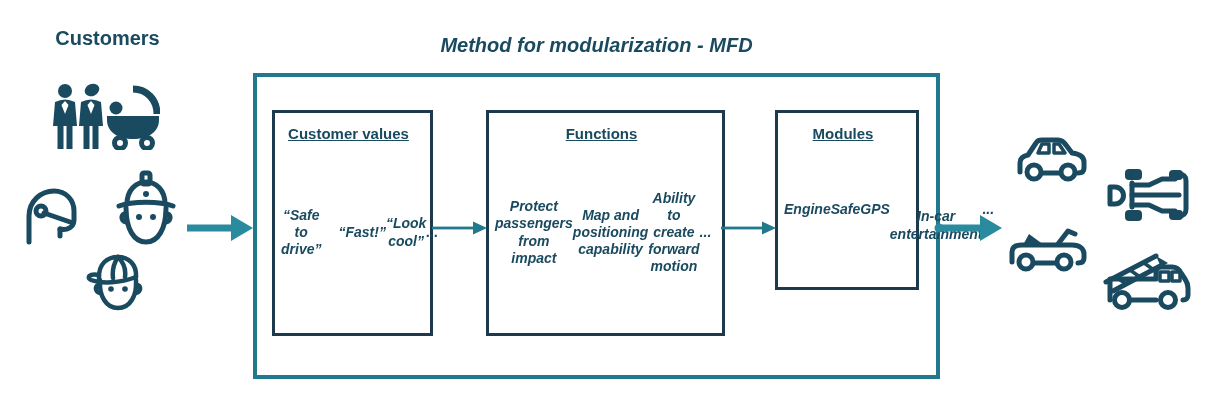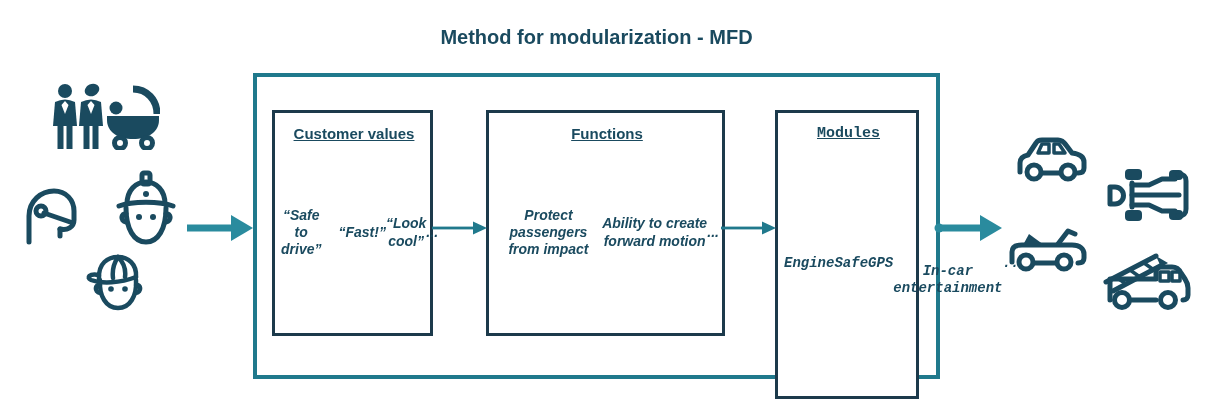--- a/index.html
+++ b/index.html
@@ -9,39 +9,40 @@
   }
   .abs{position:absolute;}
   .section-title{
     font-size:20px;font-weight:bold;color:#1a4a5f;text-align:center;white-space:nowrap;
   }
   .outer-box{
     border:4px solid #20798c;background:#fff;box-sizing:border-box;
   }
   .mfd-box{
     border:3px solid #1c3a4b;background:#fff;box-sizing:border-box;
-    display:flex;flex-direction:column;align-items:center;padding:12px 3px 10px 6px;
+    display:flex;flex-direction:column;align-items:center;padding:12px 14px 10px 6px;
   }
   .box-heading{
     font-size:15px;font-weight:bold;text-decoration:underline;color:#1a4a5f;text-align:center;
   }
   .box-stack{
     flex:1;display:flex;flex-direction:row;justify-content:space-evenly;align-items:center;width:100%;
   }
   .box-item{
     font-size:14px;font-weight:bold;font-style:italic;color:#1a4a5f;
     text-align:center;line-height:1.22;
   }
   .icon svg{display:block;}
 </style>
 </head>
 <body>
 
 <div id="canvas">
 
+  <div class="abs section-title" style="left:50px;top:27px;width:115px;">Customers</div>
 
   <div class="abs icon" style="left:50px;top:82px;">
     <svg width="110" height="68" viewBox="0 0 110 68">
       <g fill="#1a4a5f">
         <circle cx="15" cy="9" r="7"></circle>
         <path d="M5,20 Q15,15 25,20 L27,44 L3,44 Z"></path>
         <rect x="7.5" y="44" width="6" height="23"></rect>
         <rect x="16.5" y="44" width="6" height="23"></rect>
         <path d="M15,19 L11.5,23 L15,32 L18.5,23 Z" fill="#ffffff"></path>
         <ellipse cx="42" cy="8" rx="7.5" ry="6" transform="rotate(-25 42 8)"></ellipse>
@@ -107,44 +108,45 @@
     </svg>
   </div>
 
   <div class="abs icon" style="left:187px;top:215px;">
     <svg width="66" height="26" viewBox="0 0 66 26">
       <rect x="0" y="9.5" width="46" height="7" fill="#2a8b9e"></rect>
       <polygon points="44,0 66,13 44,26" fill="#2a8b9e"></polygon>
     </svg>
   </div>
 
-  <div class="abs section-title" style="left:253px;top:26px;width:687px;">Method for modularization - MFD</div>
+  <div class="abs section-title" style="left:253px;top:34px;width:687px;font-style:italic;">Method for modularization - MFD</div>
 
   <div class="abs outer-box" style="left:253px;top:73px;width:687px;height:306px;"></div>
 
   <div class="abs mfd-box" style="left:272px;top:110px;width:161px;height:226px;">
     <div class="box-heading">Customer values</div>
     <div class="box-stack">
       <div class="box-item" style="max-width:135px;">“Safe to drive”</div>
       <div class="box-item" style="max-width:135px;margin-left:17px;">“Fast!”</div>
       <div class="box-item" style="max-width:135px;">“Look cool”</div>
       <div class="box-item">...</div>
     </div>
   </div>
 
   <div class="abs mfd-box" style="left:486px;top:110px;width:239px;height:226px;">
     <div class="box-heading">Functions</div>
     <div class="box-stack">
       <div class="box-item" style="max-width:195px;">Protect passengers from impact</div>
+      <div class="box-item" style="max-width:175px;">Map and positioning capability</div>
       <div class="box-item" style="max-width:200px;">Ability to create forward motion</div>
       <div class="box-item">...</div>
     </div>
   </div>
 
-  <div class="abs mfd-box" style="left:775px;top:110px;width:144px;height:289px;font-family:Liberation Mono, monospace;">
+  <div class="abs mfd-box" style="left:775px;top:110px;width:144px;height:180px;">
     <div class="box-heading">Modules</div>
     <div class="box-stack">
       <div class="box-item">Engine</div>
       <div class="box-item">Safe</div>
       <div class="box-item">GPS</div>
       <div class="box-item" style="max-width:115px;margin-top:32px;">In-car entertainment</div>
       <div class="box-item">...</div>
     </div>
   </div>
 

